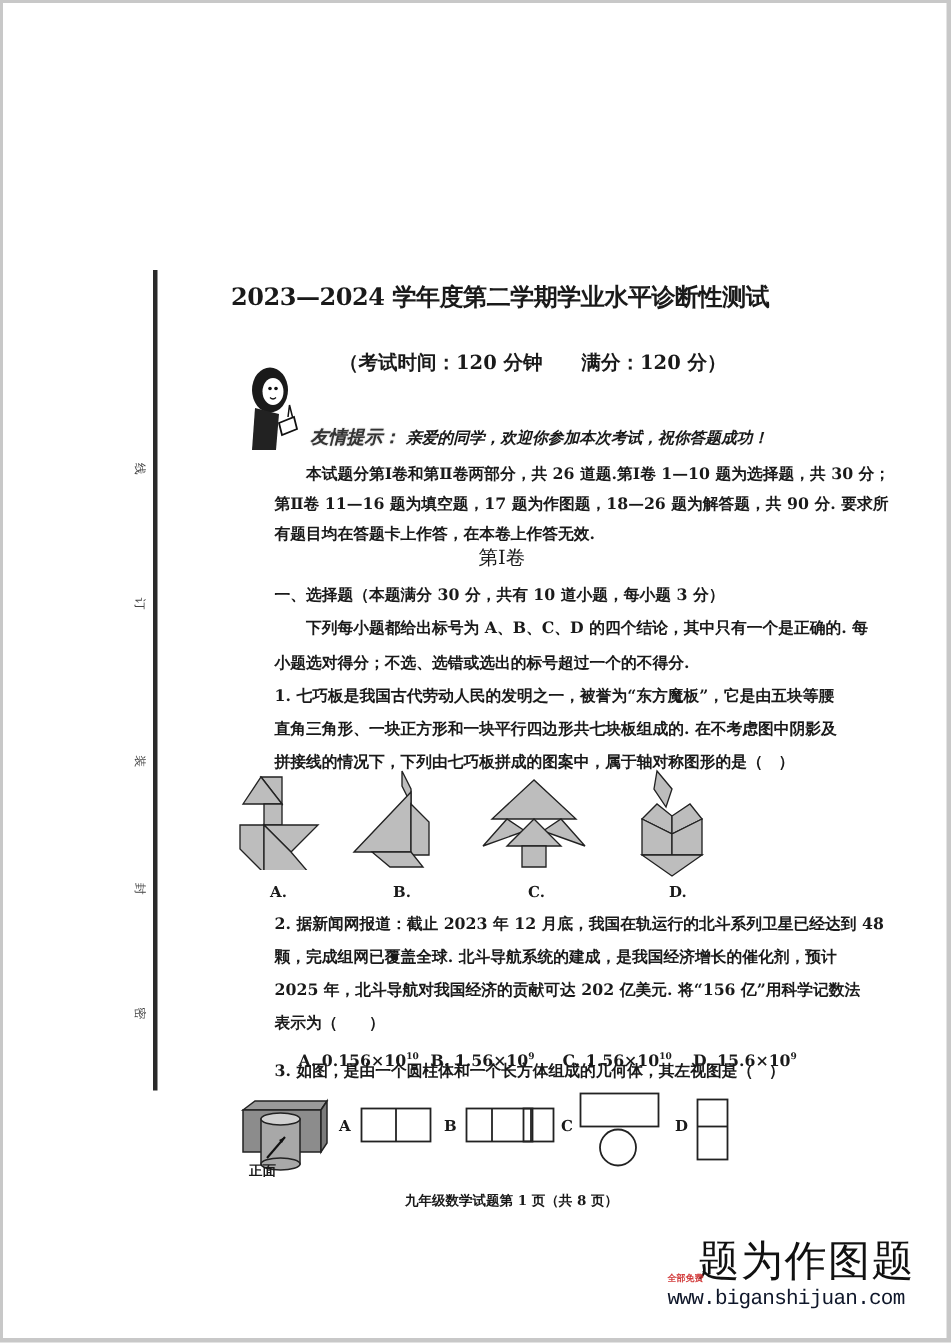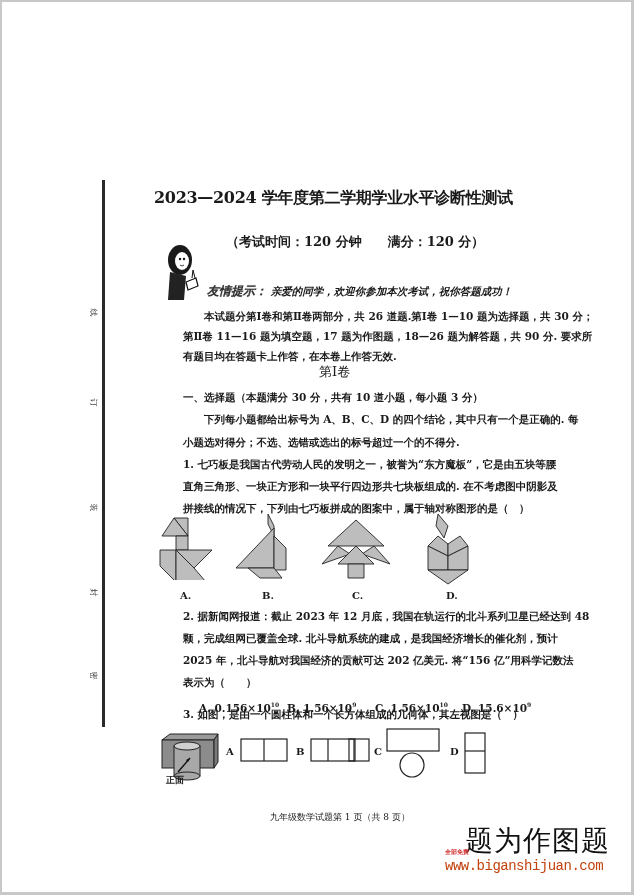--- a/index.html
+++ b/index.html
@@ -32,25 +32,25 @@
   .mascot {
     position: absolute; left: 160px; top: 240px; width: 40px; height: 62px;
   }
   .figures { position: absolute; top: 508px; left: 150px; width: 380px; height: 95px; }
   .fig { position: absolute; top: 0; }
   .fig-label { position: absolute; font-size: 10px; font-weight: bold; top: 80px; }
   .opts { top: 653px; font-size: 10.5px; font-weight: bold; }
   .opt { position: absolute; white-space: nowrap; }
   .opt sup { font-size: 6px; }
   .q3figs { position: absolute; left: 150px; top: 722px; width: 380px; height: 70px; }
-  .footer { left: 268px; top: 792px; font-size: 9px; font-weight: normal; margin-top: 17px; }
+  .footer { left: 268px; top: 792px; font-size: 9px; font-weight: bold; }
   .brand { position: absolute; left: 455px; top: 820px; }
   .brand-name { position: absolute; left: 8px; top: 0; font-family: "DejaVu Sans", sans-serif; font-size: 28px; color: #111; letter-spacing: 1px; white-space: nowrap; }
   .brand-free { position: absolute; left: -12px; top: 26px; font-family: "DejaVu Sans", sans-serif; font-size: 6px; color: #d23a3a; font-weight: bold; white-space: nowrap; }
-  .brand-url { position: absolute; left: -12px; top: 36px; font-family: "Liberation Mono", "DejaVu Sans Mono", monospace; font-size: 14px; color: #c2410c; white-space: nowrap; letter-spacing: -0.5px; }
+  .brand-url { position: absolute; left: -12px; top: 36px; font-family: "Liberation Mono", "DejaVu Sans Mono", monospace; font-size: 14px; color: #0f172a; white-space: nowrap; letter-spacing: -0.5px; }
 </style>
 </head>
 <body>
 
 <div class="page">
 
   <div class="binding-line"></div>
   <span class="margin-label" style="top:305px">线</span>
   <span class="margin-label" style="top:395px">订</span>
   <span class="margin-label" style="top:500px">装</span>

